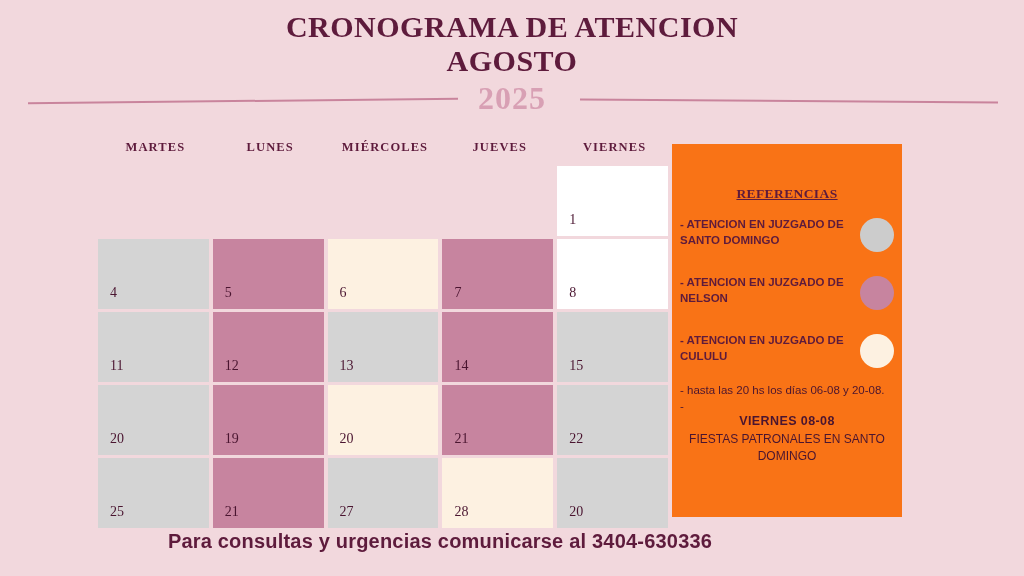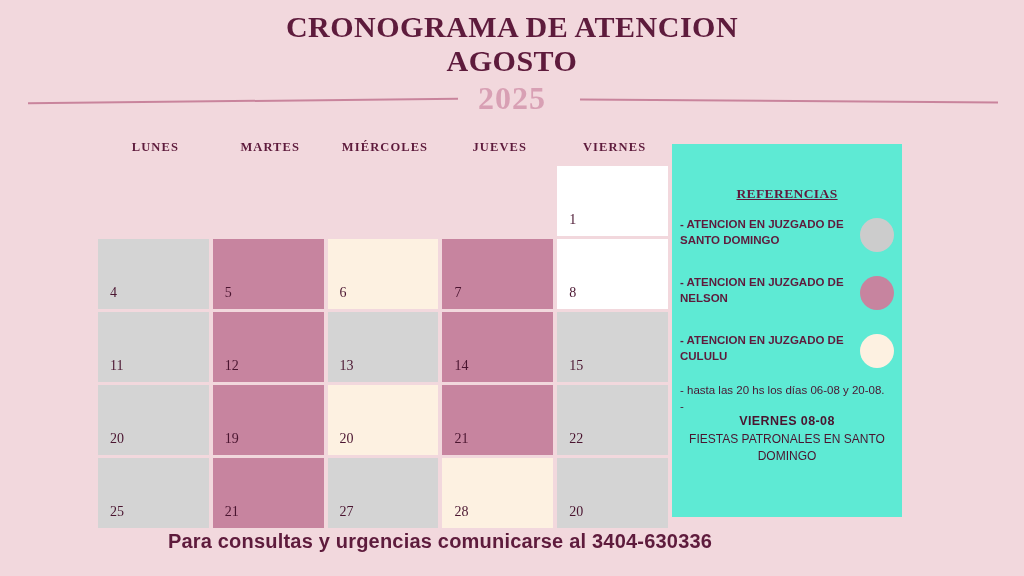--- a/index.html
+++ b/index.html
@@ -92,21 +92,21 @@
     font-family: "Liberation Serif", serif;
   }
 
   
   .refs {
     position: absolute;
     left: 672px;
     top: 144px;
     width: 230px;
     height: 373px;
-    background: #5eead4;
+    background: #f97316;
   }
   .refs-title {
     text-align: center;
     margin-top: 42px;
     font-size: 13.5px;
     font-weight: bold;
     color: #5e1b3c;
     text-decoration: underline;
     letter-spacing: 0.4px;
   }
@@ -179,22 +179,22 @@
 <div class="header">
   <div class="title-line">CRONOGRAMA DE ATENCION</div>
   <div class="title-line">AGOSTO</div>
   <div class="year">2025</div>
 </div>
 <div class="rule-left"></div>
 <div class="rule-right"></div>
 
 <div class="cal">
   <div class="dow-row">
+    <div class="dow">MARTES</div>
     <div class="dow">LUNES</div>
-    <div class="dow">MARTES</div>
     <div class="dow">MIÉRCOLES</div>
     <div class="dow">JUEVES</div>
     <div class="dow">VIERNES</div>
   </div>
 
   <div class="week">
     <div class="cell empty">
         <span class="daynum"></span>
       </div>
     <div class="cell empty">

